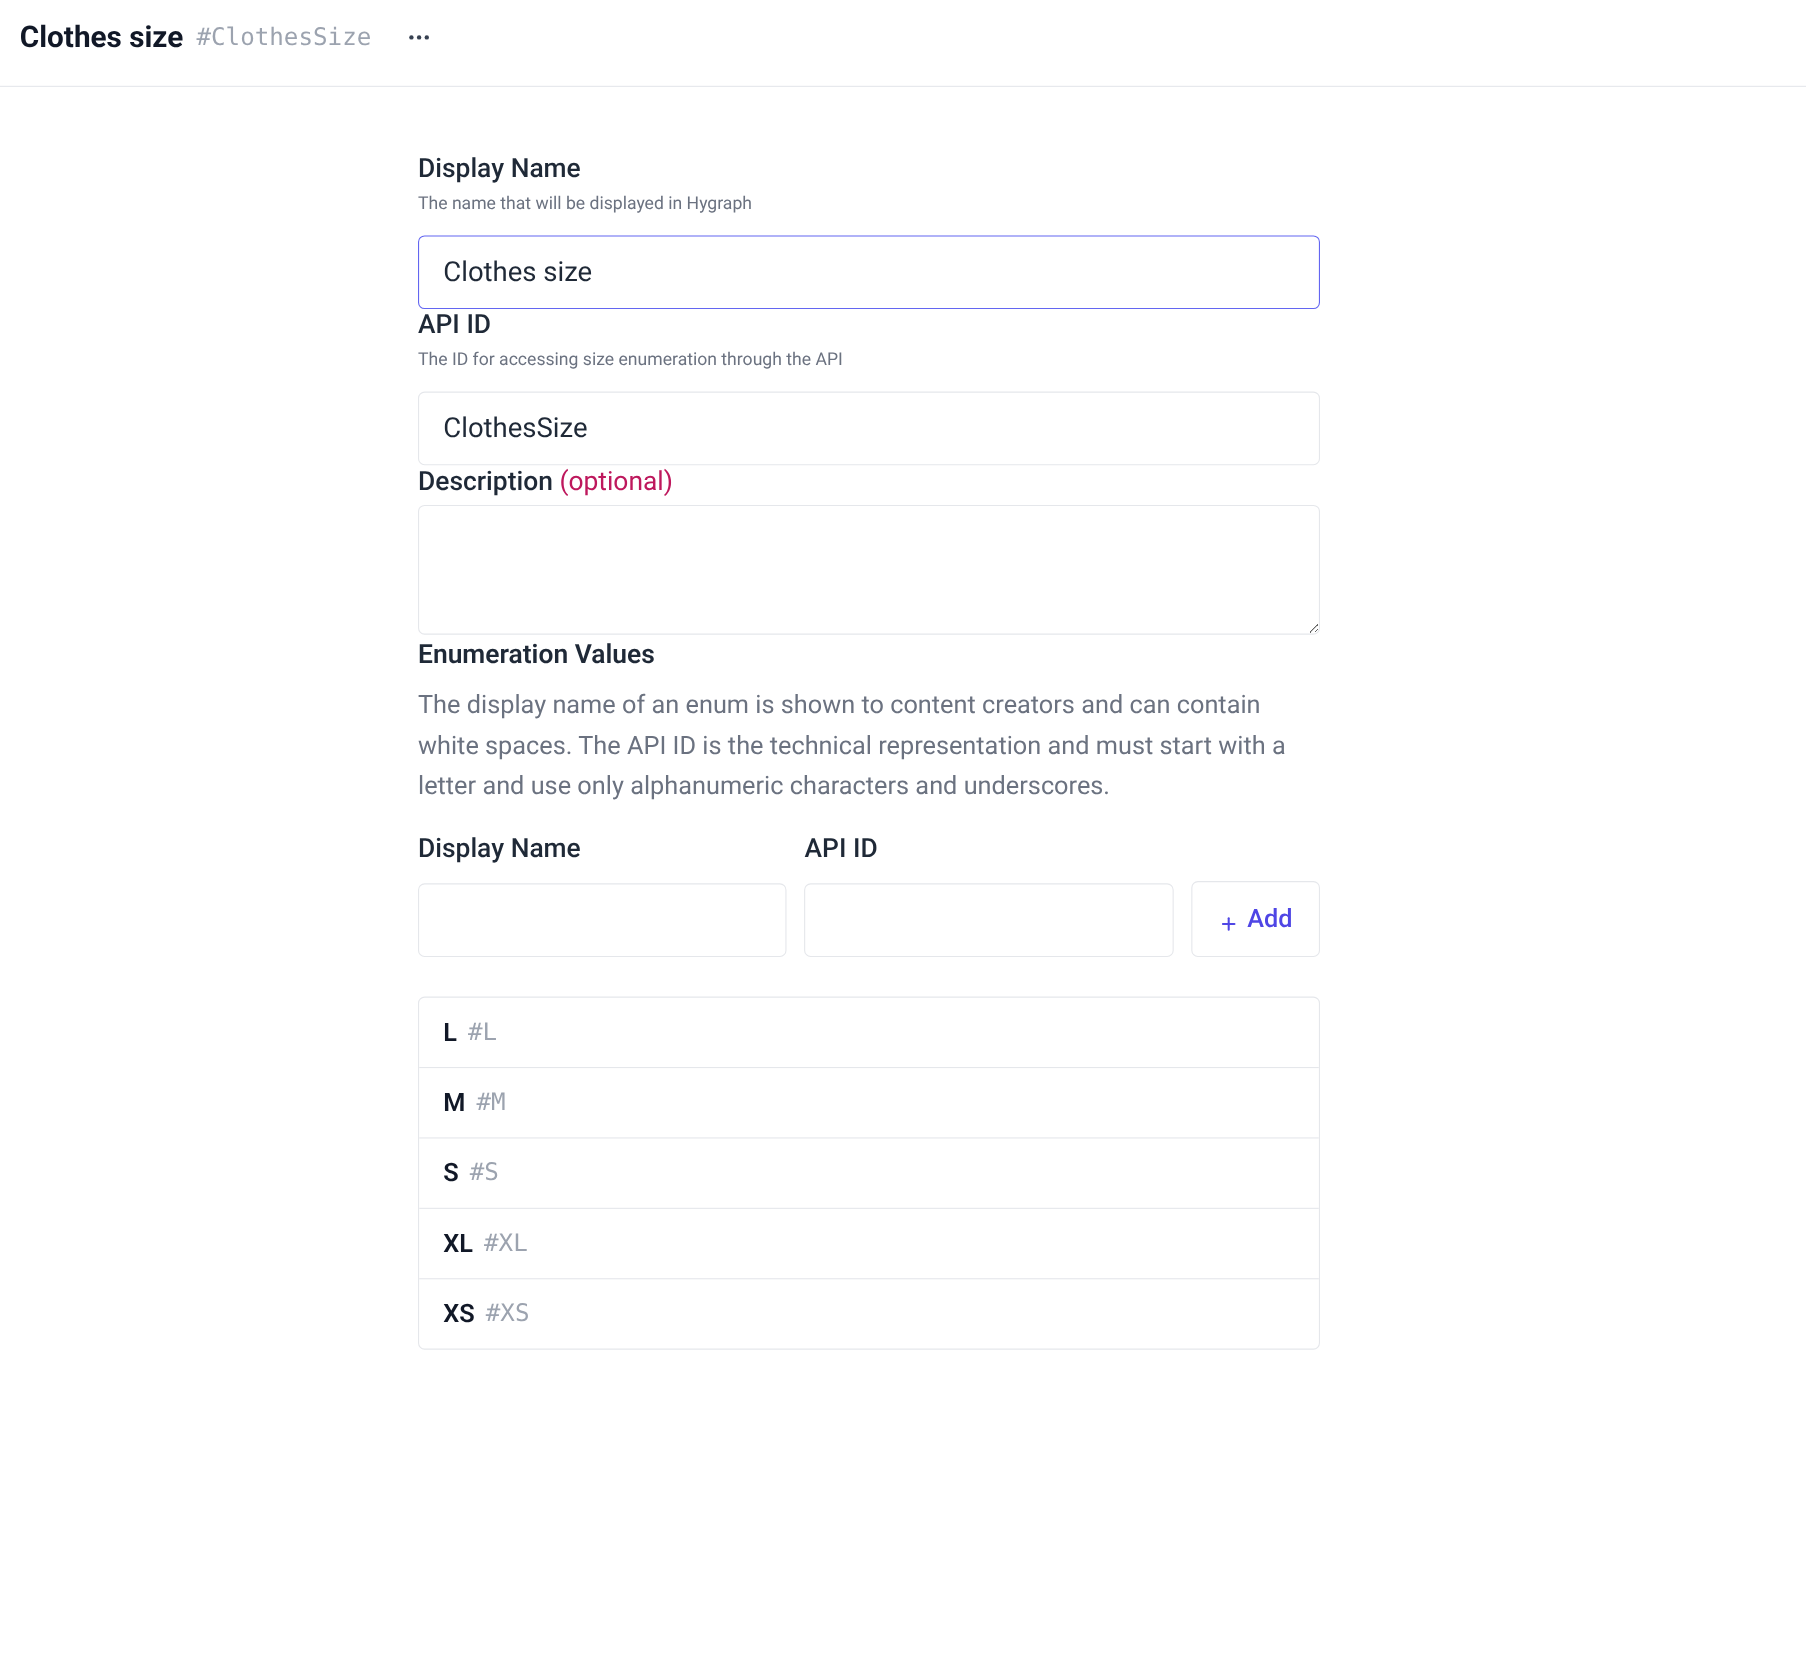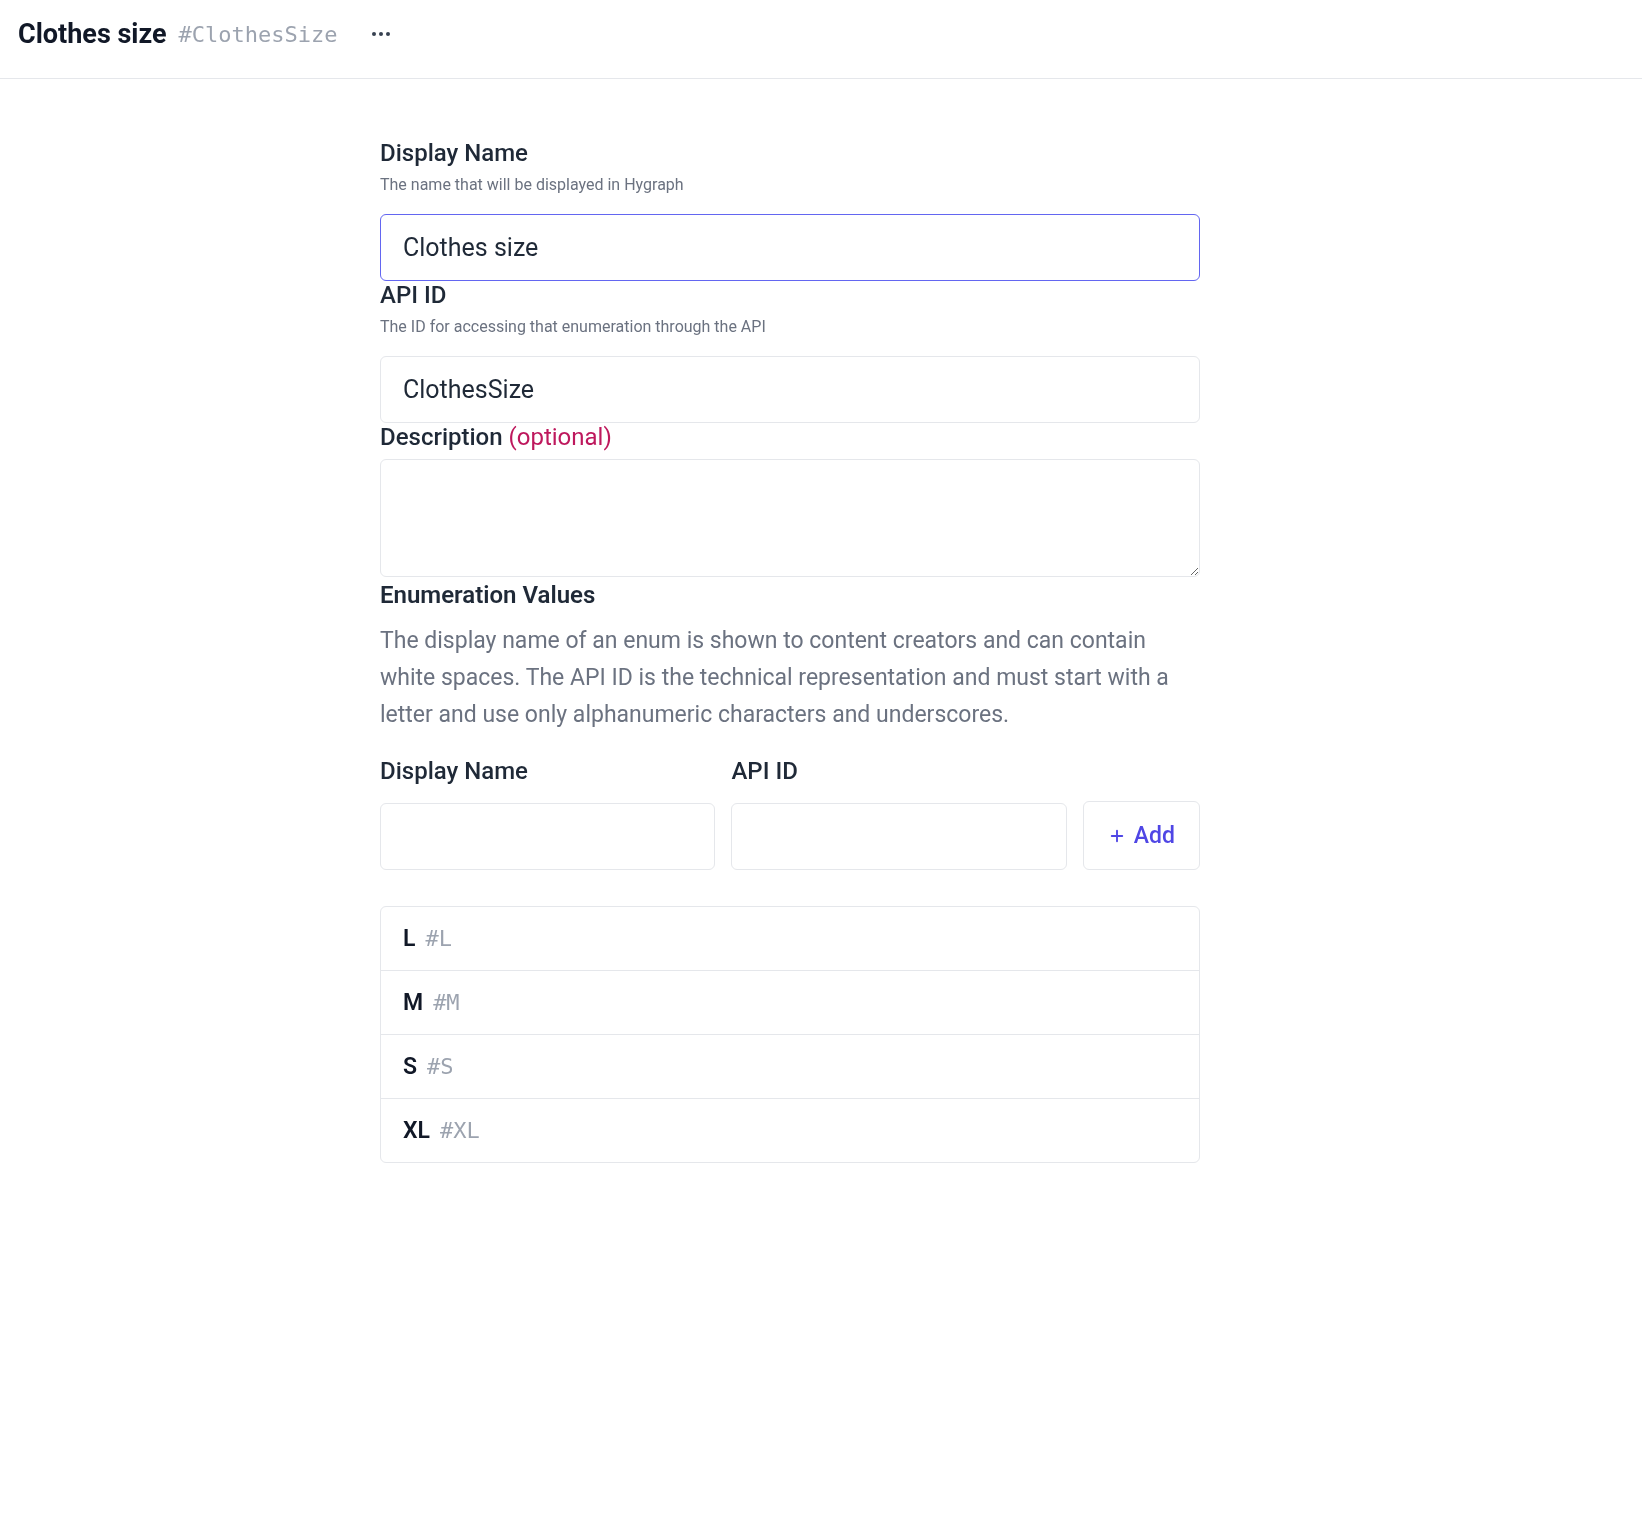--- a/index.html
+++ b/index.html
@@ -99,21 +99,21 @@
       flex: 1;
     }
     .enum-col-header {
       font-size: 24px;
       font-weight: 500;
       color: #1f2937;
       margin-bottom: 18px;
     }
     .add-btn {
       display: flex;
-      align-items: center;
+      align-items: flex-end;
       gap: 8px;
       padding: 20px 24px;
       border: 1px solid #e5e7eb;
       border-radius: 6px;
       background: #ffffff;
       color: #4f46e5;
       font-size: 23px;
       font-weight: 500;
       cursor: pointer;
       font-family: inherit;
@@ -177,21 +177,21 @@
 <div class="content">
 
   <div class="field-group">
     <div class="field-label">Display Name</div>
     <div class="field-hint">The name that will be displayed in Hygraph</div>
     <input type="text" class="text-input focused" value="Clothes size" style="">
   </div>
 
   <div class="field-group">
     <div class="field-label">API ID</div>
-    <div class="field-hint">The ID for accessing that enumeration through the API</div>
+    <div class="field-hint">The ID for accessing size enumeration through the API</div>
     <input type="text" class="text-input" value="ClothesSize" style="">
   </div>
 
   <div class="field-group">
     <div class="field-label">
       <span>Description</span>
       <span class="optional">(optional)</span>
     </div>
     <textarea class="textarea-input" style=""></textarea>
   </div>
@@ -228,16 +228,20 @@
         <span class="value-api">#M</span>
       </div>
       <div class="value-item">
         <span class="value-display">S</span>
         <span class="value-api">#S</span>
       </div>
       <div class="value-item">
         <span class="value-display">XL</span>
         <span class="value-api">#XL</span>
       </div>
+      <div class="value-item">
+        <span class="value-display">XS</span>
+        <span class="value-api">#XS</span>
+      </div>
     </div>
   </div>
 
 </div>
 
 </body></html>

